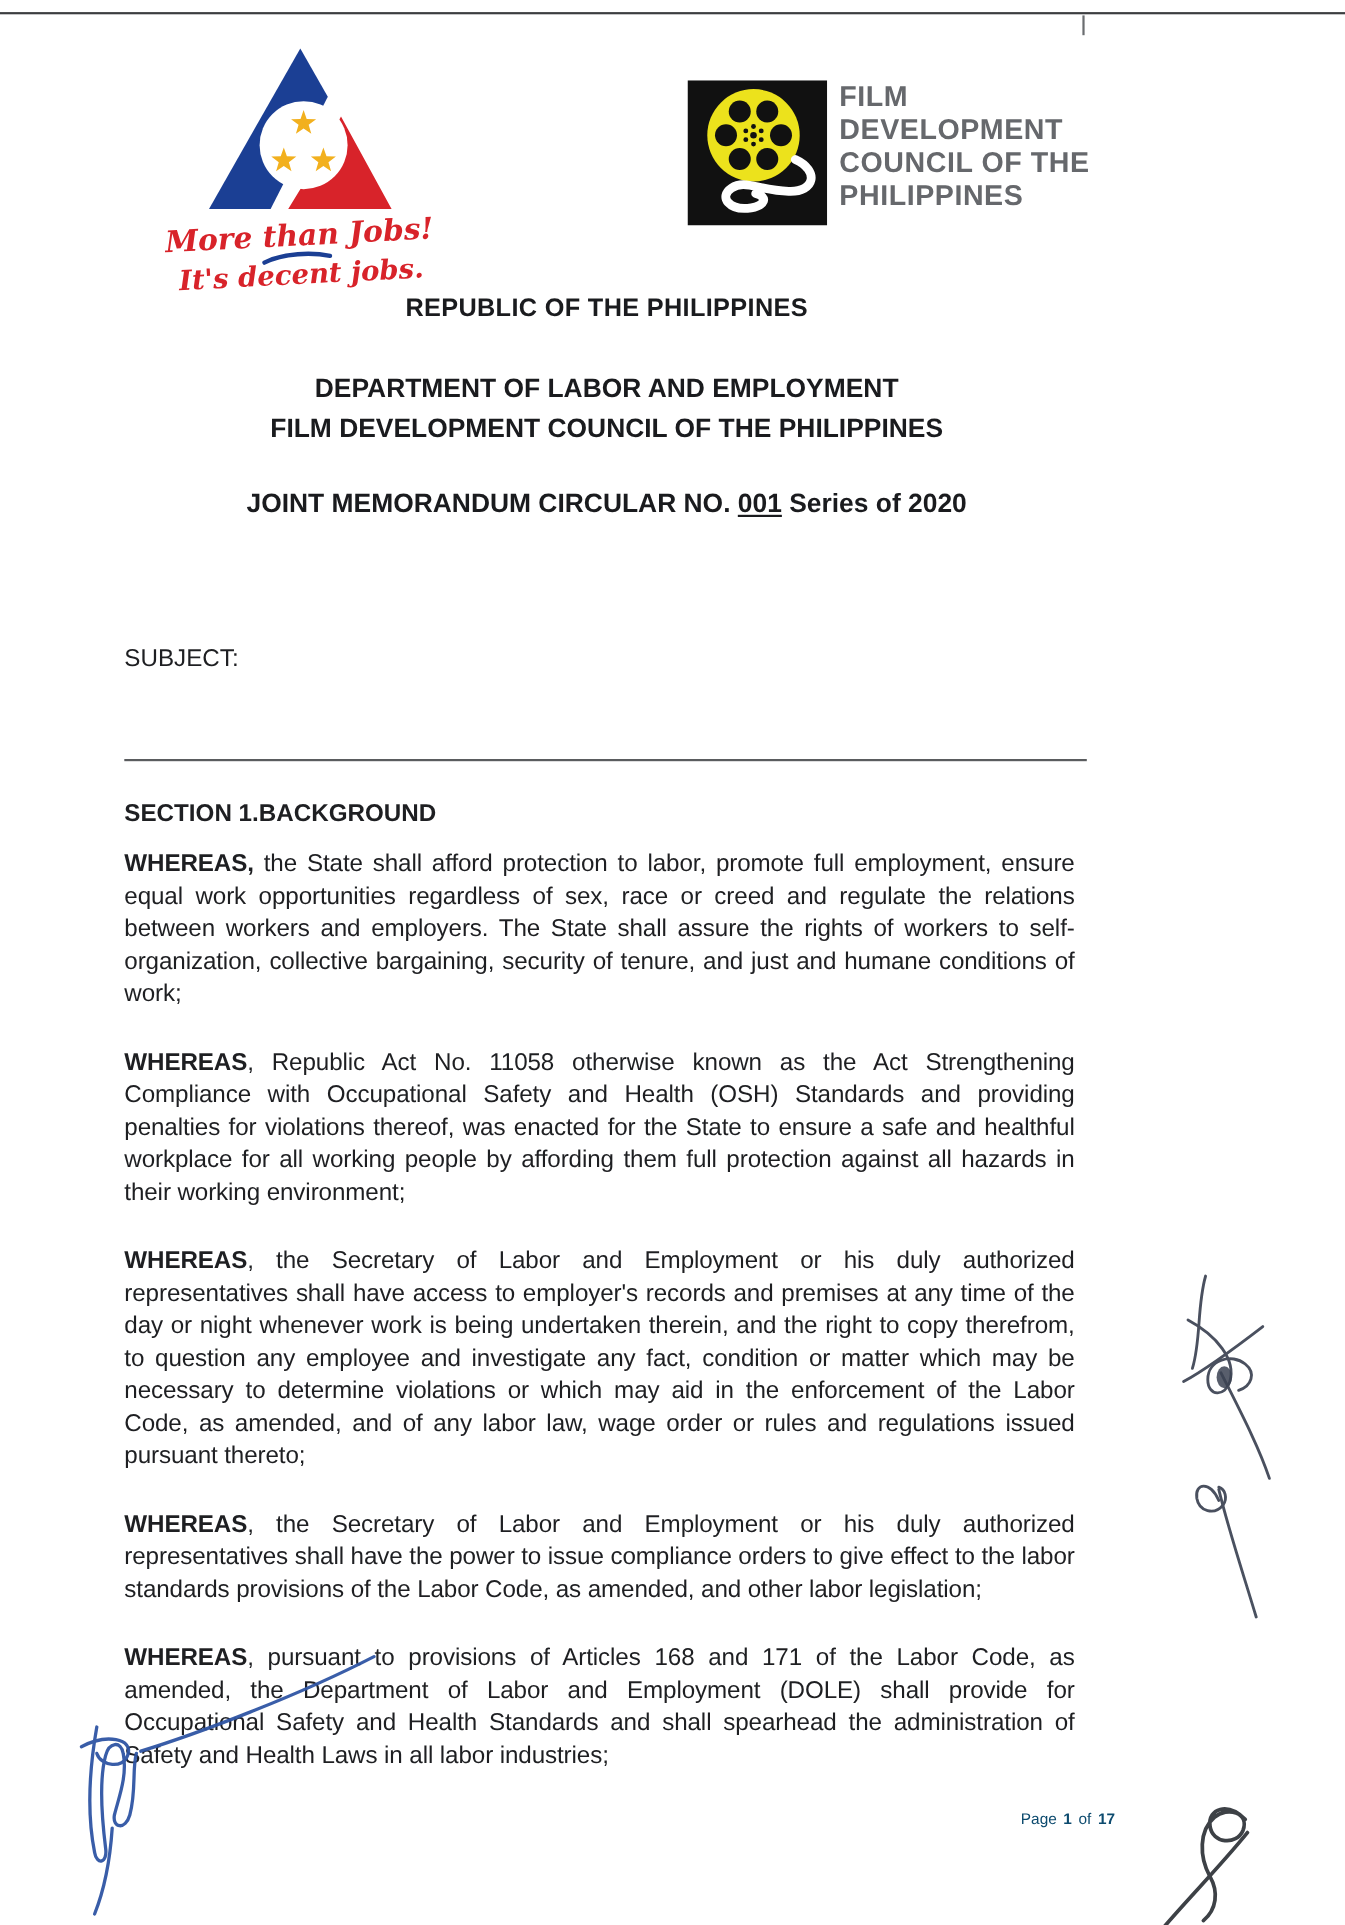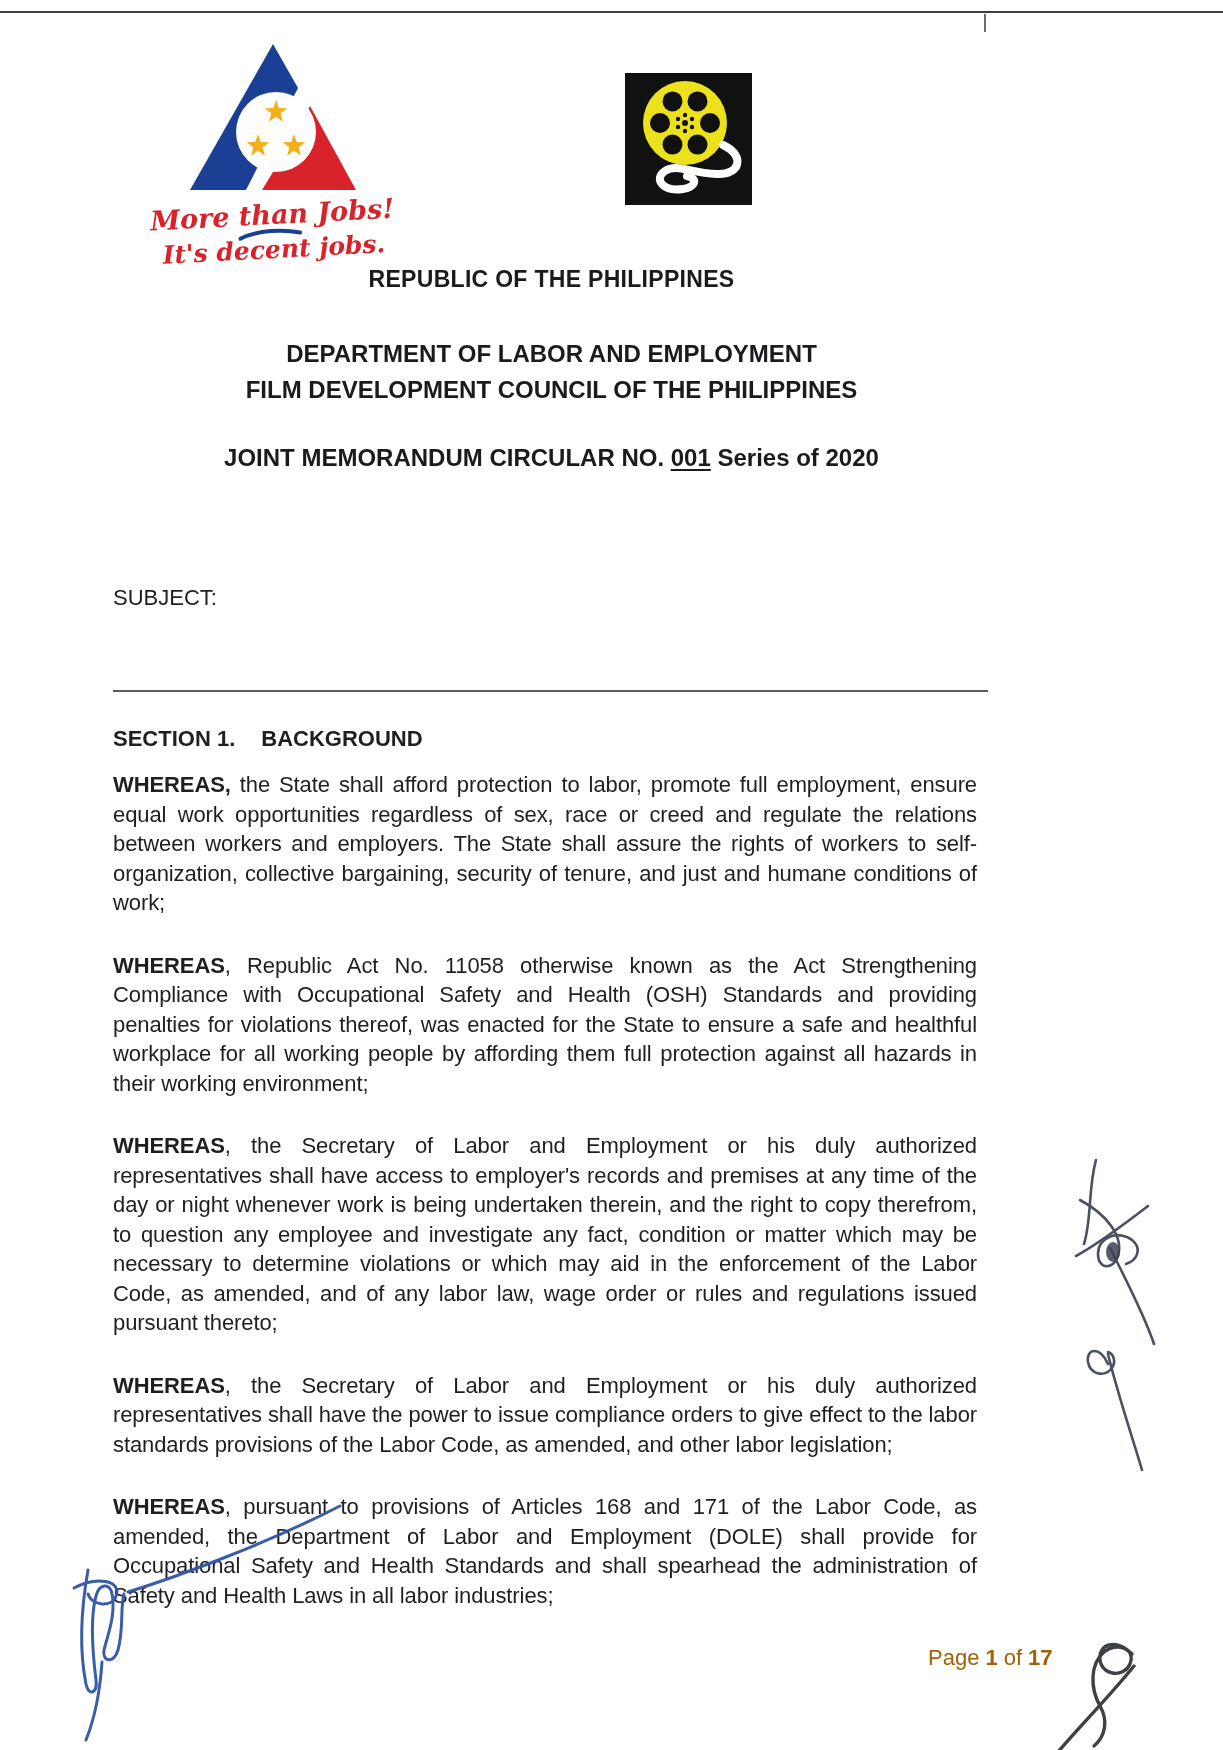--- a/index.html
+++ b/index.html
@@ -41,36 +41,36 @@
 
   
   .subj-label{position:absolute;left:113px;top:585px;font-size:22px;font-weight:normal;}
   .subj-text{
     position:absolute;left:255px;top:585px;width:732px;
     font-size:22px;line-height:35px;text-align:justify;
   }
   .divider{position:absolute;left:113px;top:690px;width:875px;height:2px;background:#5a5c5e;}
 
   .sec-head{position:absolute;left:113px;top:726px;font-size:22px;font-weight:bold;}
-  .sec-head .sec-title{display:inline-block;margin-left:26px;}
+  .sec-head .sec-title{display:inline-block;}
 
   
   .body-copy{position:absolute;left:113px;top:770px;width:878px;}
   .body-copy p{
     margin:0 14px 33px 0;font-size:22px;line-height:29.5px;
     text-align:justify;letter-spacing:-0.1px;
   }
   .lead{font-weight:bold;}
 
   
   .sig{position:absolute;}
   .sig svg{display:block;}
 
   
-  .pgfoot{position:absolute;left:928px;top:1645px;font-size:22px;color:#a16207;}
+  .pgfoot{position:absolute;left:928px;top:1645px;font-size:14px;color:#0c4a6e;}
   .pgfoot span{margin-right:6px;}
   .pgfoot .b{font-weight:bold;}
 </style>
 </head>
 <body>
 
 <div class="page">
 
   <div class="scan-line"></div>
   <div class="scan-tick"></div>
@@ -108,20 +108,26 @@
         <circle cx="60" cy="50" r="3"></circle>
         <circle cx="60" cy="42" r="2.2"></circle>
         <circle cx="67" cy="46" r="2.2"></circle>
         <circle cx="67" cy="54" r="2.2"></circle>
         <circle cx="60" cy="58" r="2.2"></circle>
         <circle cx="53" cy="54" r="2.2"></circle>
         <circle cx="53" cy="46" r="2.2"></circle>
       </g>
       <path d="M98,72 C120,82 116,102 92,101 C64,100 52,90 40,98 C28,106 38,119 58,116 C70,114 74,106 62,103" stroke="#ffffff" stroke-width="8" fill="none" stroke-linecap="round"></path>
     </svg>
+  </div>
+  <div class="fdcp-text">
+    <span>FILM</span>
+    <span>DEVELOPMENT</span>
+    <span>COUNCIL OF THE</span>
+    <span>PHILIPPINES</span>
   </div>
 
   <div class="c-head republic">REPUBLIC OF THE PHILIPPINES</div>
   <div class="c-head dept">
     <div>DEPARTMENT OF LABOR AND EMPLOYMENT</div>
     <div>FILM DEVELOPMENT COUNCIL OF THE PHILIPPINES</div>
   </div>
   <div class="c-head circular">
     <span>JOINT MEMORANDUM CIRCULAR NO. </span><span class="circ-num">001</span><span> Series of 2020</span>
   </div>

